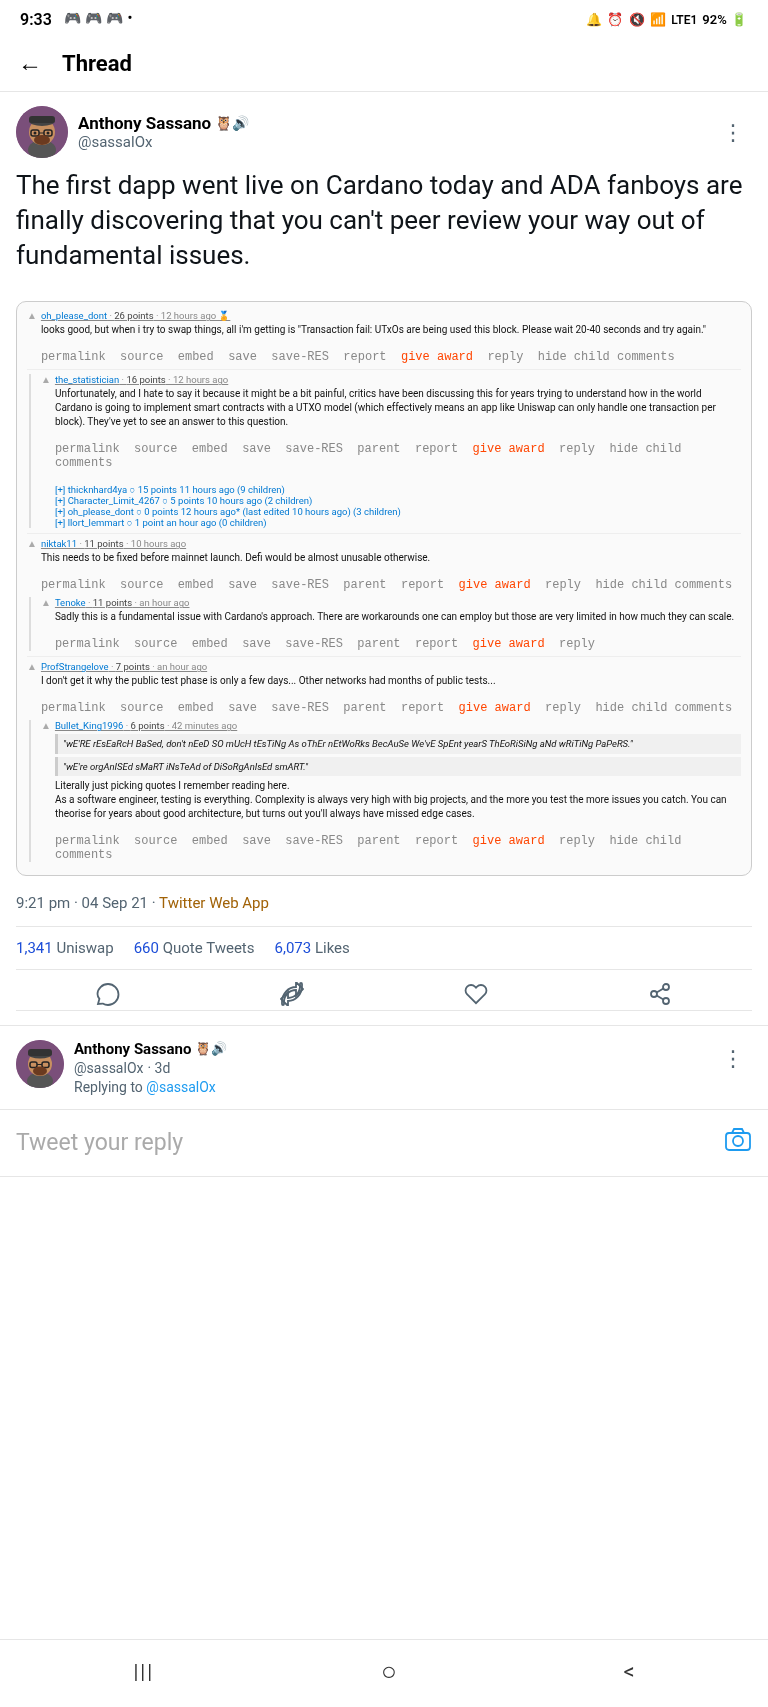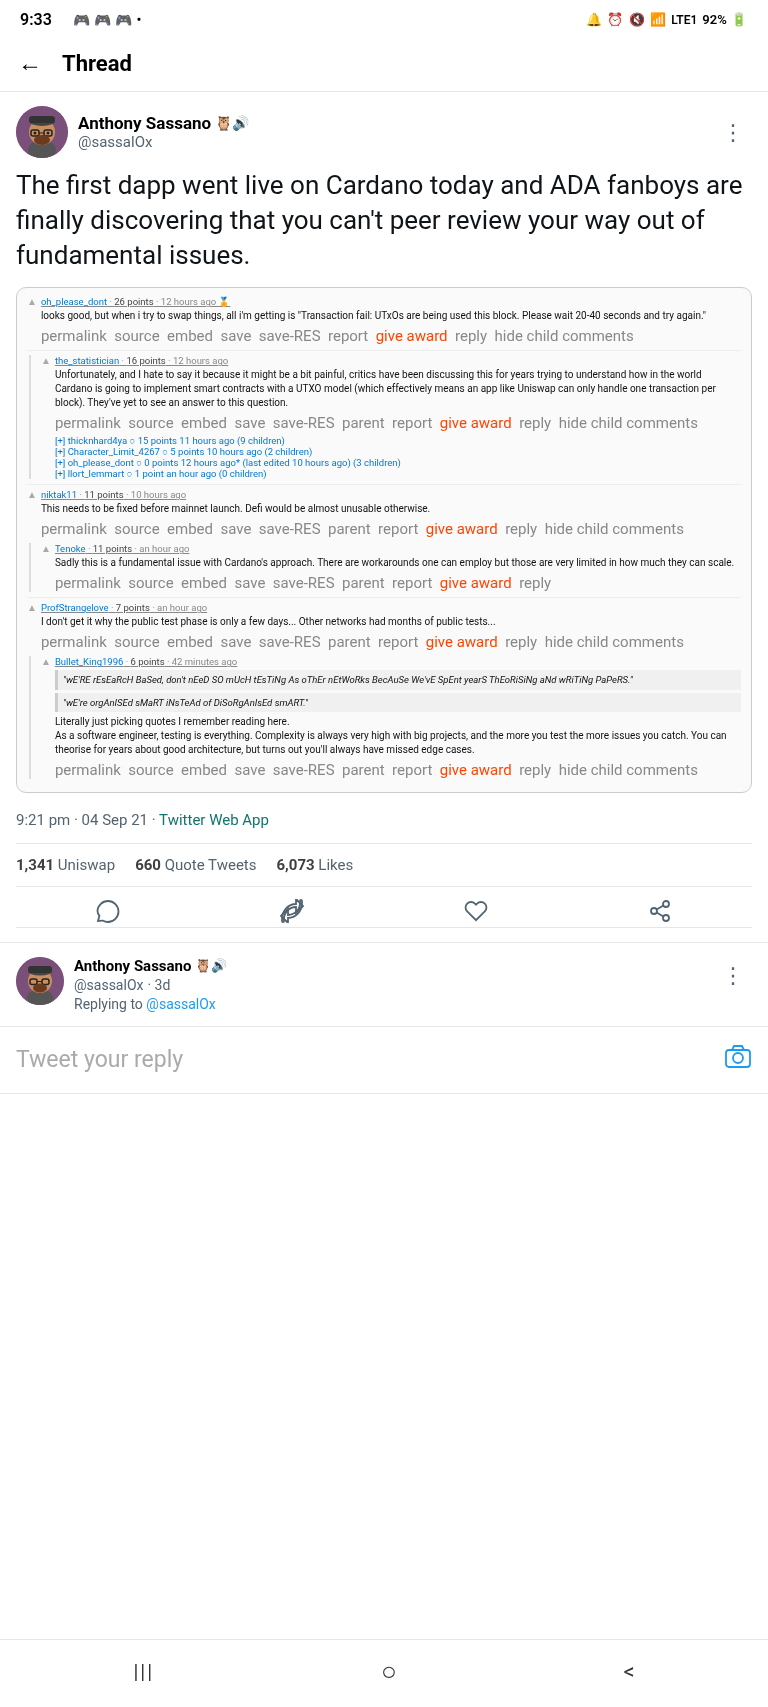--- a/index.html
+++ b/index.html
@@ -15,21 +15,21 @@
     
     .status-bar {
       display: flex;
       justify-content: space-between;
       align-items: center;
       padding: 10px 20px 6px;
       background: #fff;
       font-size: 15px;
       font-weight: 500;
     }
-    .status-left { display: flex; align-items: center; gap: 22px; }
+    .status-left { display: flex; align-items: flex-start; gap: 13px; }
     .status-time { font-weight: 600; font-size: 16px; }
     .status-right { display: flex; align-items: center; gap: 5px; font-size: 14px; }
 
     
     .header {
       display: flex;
       align-items: center;
       padding: 14px 18px;
       border-bottom: 1px solid #e6e6e6;
       background: #fff;
@@ -93,45 +93,45 @@
       color: #536471;
       cursor: pointer;
       padding: 4px 8px;
     }
 
     
     .tweet-text {
       font-size: 26px;
       line-height: 1.35;
       color: #0f1419;
-      margin-bottom: 14px;
+      margin-bottom: 28px;
       font-weight: 400;
     }
 
     
     .tweet-meta {
       font-size: 15px;
       color: #536471;
       margin-bottom: 14px;
       padding-top: 4px;
     }
-    .tweet-meta a { color: #0f766e; text-decoration: none; }
+    .tweet-meta a { color: #a16207; text-decoration: none; }
 
     
     .stats-row {
       display: flex;
       gap: 0;
       padding: 12px 0;
       border-top: 1px solid #e6e6e6;
       border-bottom: 1px solid #e6e6e6;
       font-size: 15px;
       color: #536471;
     }
     .stat-item { margin-right: 20px; }
-    .stat-item strong { color: #404040; font-weight: 700; }
+    .stat-item strong { color: #1d4ed8; font-weight: 400; }
 
     
     .actions-row {
       display: flex;
       justify-content: space-around;
       align-items: center;
       padding: 12px 0 4px;
       border-bottom: 1px solid #e6e6e6;
     }
     .action-btn {
@@ -225,21 +225,21 @@
       padding: 8px 10px;
       font-size: 10px;
       color: #222;
       margin-bottom: 14px;
     }
     .rc { margin-bottom: 5px; }
     .rc-header { color: #888; margin-bottom: 2px; font-size: 9.5px; text-decoration: underline; }
     .rc-header .u { color: #0079d3; }
     .rc-header .pts { color: #444; }
     .rc-body { font-size: 10px; line-height: 1.4; color: #111; }
-    .rc-footer { color: #888; font-size: 15px; margin-top: 4px; }
+    .rc-footer { color: #888; font-size: 12px; margin-top: 13px; font-family: Liberation Mono, monospace; }
     .indent1 { padding-left: 10px; border-left: 2px solid #ddd; margin-left: 2px; }
     .quoted { background: #f0f0f0; border-left: 3px solid #ccc; padding: 3px 5px; margin: 3px 0; font-style: italic; font-size: 9.5px; }
     .sep { border: none; border-top: 1px solid #eee; margin: 4px 0; }
   </style>
 </head>
 <body>
 
 <div class="status-bar">
   <div class="status-left">
     <span class="status-time">9:33</span>
@@ -319,21 +319,21 @@
     <div class="rc indent1">
       <div style="display:flex; gap:4px; align-items:flex-start;">
         <span style="color:#aaa; font-size:10px;">▲</span>
         <div>
           <div class="rc-header">
             <span class="u">the_statistician</span> · <span class="pts">16 points</span> · 12 hours ago
           </div>
           <div class="rc-body">Unfortunately, and I hate to say it because it might be a bit painful, critics have been discussing this for years trying to understand how in the world Cardano is going to implement smart contracts with a UTXO model (which effectively means an app like Uniswap can only handle one transaction per block). They've yet to see an answer to this question.</div>
           <div class="rc-footer">permalink&nbsp; source&nbsp; embed&nbsp; save&nbsp; save-RES&nbsp; parent&nbsp; report&nbsp; <span style="color:#ff4500;">give award</span>&nbsp; reply&nbsp; hide child comments</div>
 
-          <div style="margin-top:3px; color:#0079d3; font-size:9.5px;">[+] thicknhard4ya ○ 15 points 11 hours ago (9 children)</div>
+          <div style="margin-top:14px; color:#0079d3; font-size:9.5px;">[+] thicknhard4ya ○ 15 points 11 hours ago (9 children)</div>
           <div style="color:#0079d3; font-size:9.5px;">[+] Character_Limit_4267 ○ 5 points 10 hours ago (2 children)</div>
           <div style="color:#0079d3; font-size:9.5px;">[+] oh_please_dont ○ 0 points 12 hours ago* (last edited 10 hours ago) (3 children)</div>
           <div style="color:#0079d3; font-size:9.5px;">[+] llort_lemmart ○ 1 point an hour ago (0 children)</div>
         </div>
       </div>
     </div>
     <hr class="sep">
 
     <div class="rc">
       <div style="display:flex; gap:4px; align-items:flex-start;">

